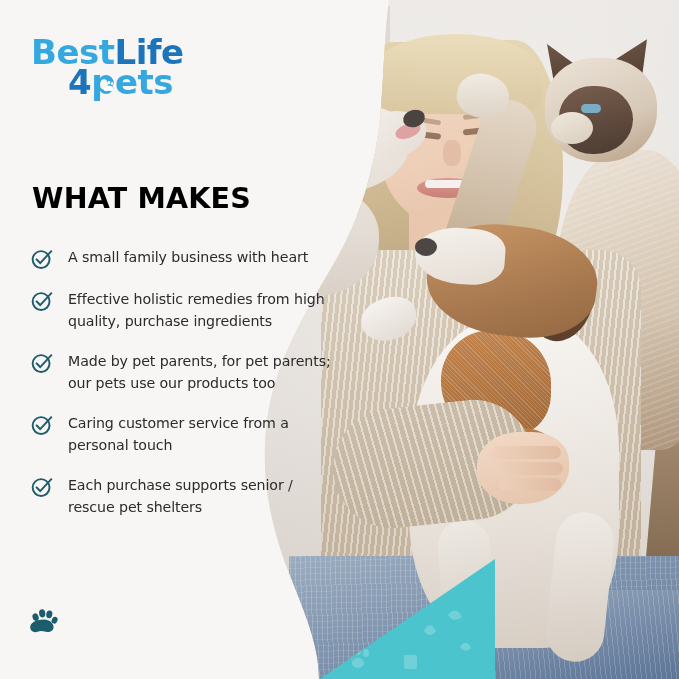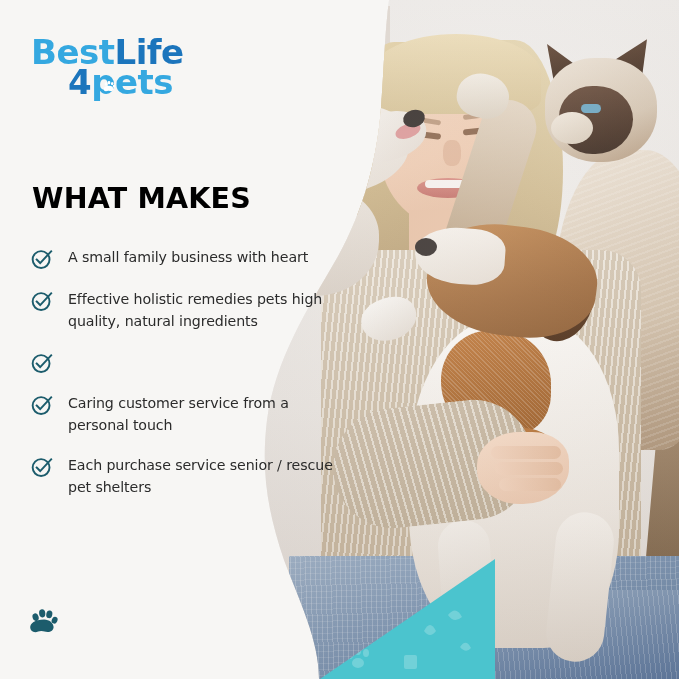--- a/index.html
+++ b/index.html
@@ -295,44 +295,45 @@
           <path d="M6.2 12.6 L10 16.4 L22 3.6" fill="none" stroke="#1C5C6C" stroke-width="2.1" stroke-linecap="square"></path>
         </svg>
         <span class="btext">A small family business with heart</span>
       </li>
 
       <li class="bullet">
         <svg class="check" viewBox="0 0 24 24">
           <circle cx="11" cy="12.6" r="9.2" fill="none" stroke="#1C5C6C" stroke-width="2.1"></circle>
           <path d="M6.2 12.6 L10 16.4 L22 3.6" fill="none" stroke="#1C5C6C" stroke-width="2.1" stroke-linecap="square"></path>
         </svg>
-        <span class="btext">Effective holistic remedies pets high quality, natural ingredients</span>
-      </li>
-
-      <li class="bullet">
-        <svg class="check" viewBox="0 0 24 24">
-          <circle cx="11" cy="12.6" r="9.2" fill="none" stroke="#1C5C6C" stroke-width="2.1"></circle>
-          <path d="M6.2 12.6 L10 16.4 L22 3.6" fill="none" stroke="#1C5C6C" stroke-width="2.1" stroke-linecap="square"></path>
-        </svg>
+        <span class="btext">Effective holistic remedies from high quality, purchase ingredients</span>
+      </li>
+
+      <li class="bullet">
+        <svg class="check" viewBox="0 0 24 24">
+          <circle cx="11" cy="12.6" r="9.2" fill="none" stroke="#1C5C6C" stroke-width="2.1"></circle>
+          <path d="M6.2 12.6 L10 16.4 L22 3.6" fill="none" stroke="#1C5C6C" stroke-width="2.1" stroke-linecap="square"></path>
+        </svg>
+        <span class="btext">Made by pet parents, for pet parents; our pets use our products too</span>
       </li>
 
       <li class="bullet">
         <svg class="check" viewBox="0 0 24 24">
           <circle cx="11" cy="12.6" r="9.2" fill="none" stroke="#1C5C6C" stroke-width="2.1"></circle>
           <path d="M6.2 12.6 L10 16.4 L22 3.6" fill="none" stroke="#1C5C6C" stroke-width="2.1" stroke-linecap="square"></path>
         </svg>
         <span class="btext">Caring customer service from a personal touch</span>
       </li>
 
       <li class="bullet">
         <svg class="check" viewBox="0 0 24 24">
           <circle cx="11" cy="12.6" r="9.2" fill="none" stroke="#1C5C6C" stroke-width="2.1"></circle>
           <path d="M6.2 12.6 L10 16.4 L22 3.6" fill="none" stroke="#1C5C6C" stroke-width="2.1" stroke-linecap="square"></path>
         </svg>
-        <span class="btext">Each purchase service senior / rescue pet shelters</span>
+        <span class="btext">Each purchase supports senior / rescue pet shelters</span>
       </li>
 
     </ul>
 
     <svg class="footer-paw" viewBox="0 0 30 30">
       <g fill="#1C5C6C">
         <ellipse cx="5.6" cy="10.2" rx="3" ry="3.9" transform="rotate(-18 5.6 10.2)"></ellipse>
         <ellipse cx="12.2" cy="6.3" rx="3.1" ry="4.1" transform="rotate(-6 12.2 6.3)"></ellipse>
         <ellipse cx="19.3" cy="7.3" rx="3" ry="3.9" transform="rotate(12 19.3 7.3)"></ellipse>
         <ellipse cx="24.6" cy="13.2" rx="2.8" ry="3.5" transform="rotate(26 24.6 13.2)"></ellipse>

